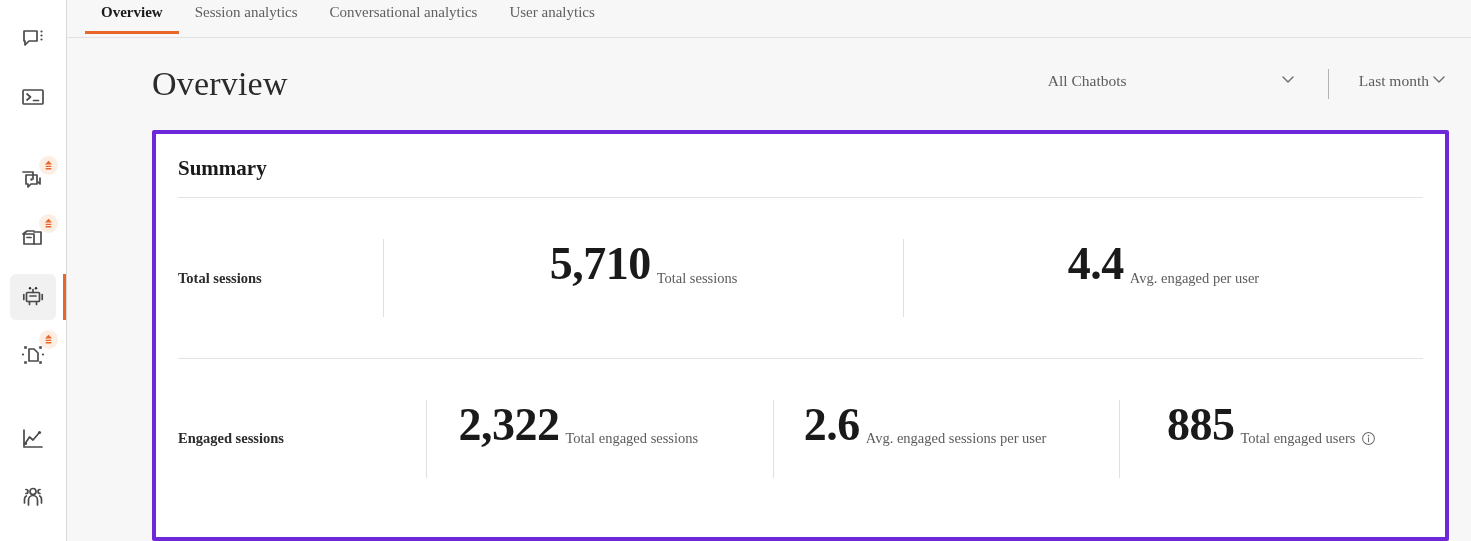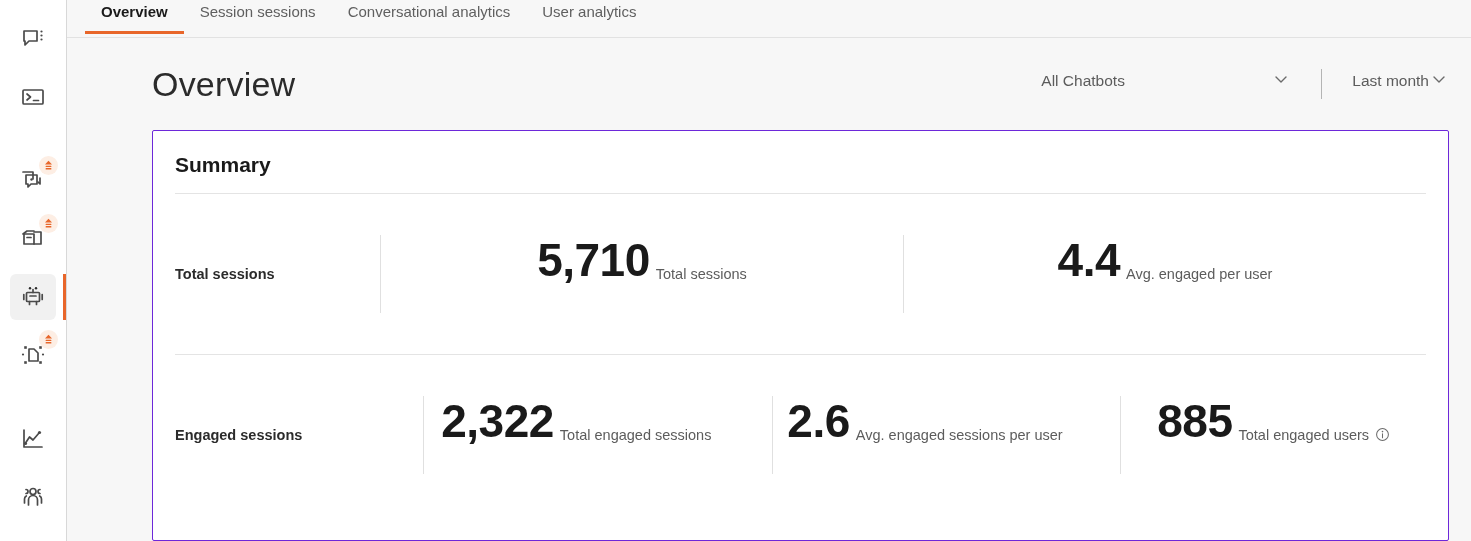--- a/index.html
+++ b/index.html
@@ -4,21 +4,21 @@
 <style>
   * { box-sizing: border-box; margin: 0; padding: 0; }
   html, body {
     width: 1471px; height: 541px;
     overflow: hidden;
     background: #f7f7f7;
     font-family: "Liberation Sans", sans-serif;
     -webkit-font-smoothing: antialiased;
   }
 
-  .app { display: flex; width: 1471px; height: 541px; }
+  .app { display: flex; width: 1471px; height: 541px; font-family: Liberation Serif, serif; }
 
   
   .sidebar {
     width: 67px;
     min-width: 67px;
     height: 541px;
     background: #ffffff;
     border-right: 1px solid #d8d8d8;
     display: flex;
     flex-direction: column;
@@ -152,21 +152,21 @@
     height: 30px;
     background: #b4b4b4;
     margin-left: 30px;
   }
 
   
   .card {
     margin-left: 85px;
     margin-right: 22px;
     background: #ffffff;
-    border: 1px solid #6d28d9;
+    border: 4px solid #6d28d9;
     border-radius: 2px;
     flex: 1;
     padding: 22px 22px 0 22px;
     overflow: hidden;
   }
   .card-title {
     font-size: 21px;
     font-weight: bold;
     color: #1a1a1a;
     padding-left: 0px;
@@ -345,21 +345,21 @@
       </div>
     </nav>
 
   <div class="main">
 
     <div class="tabbar" id="tabbar">
         <div class="tab active">
           <span>Overview</span>
         </div>
         <div class="tab">
-          <span>Session sessions</span>
+          <span>Session analytics</span>
         </div>
         <div class="tab">
           <span>Conversational analytics</span>
         </div>
         <div class="tab">
           <span>User analytics</span>
         </div>
       </div>
 
     <div class="page-head">

